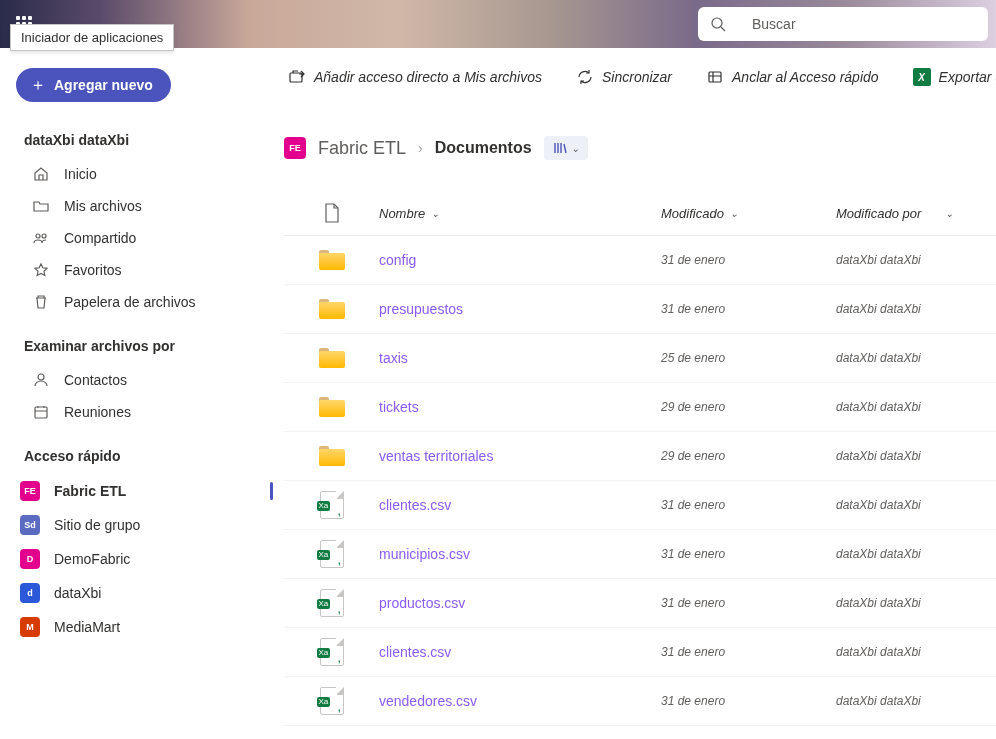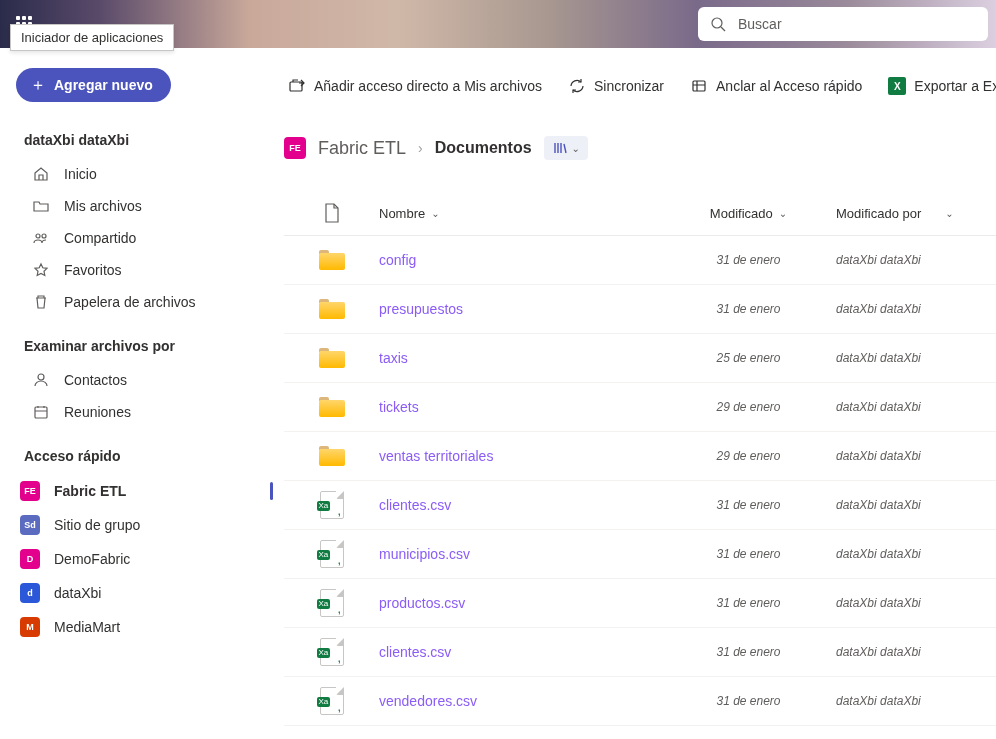--- a/index.html
+++ b/index.html
@@ -43,21 +43,21 @@
     box-shadow:0 2px 4px rgba(0,0,0,0.1);
   }
   .search-wrap {
     margin-left:auto;
     background:#fff;
     border-radius:6px;
     width:290px;
     height:34px;
     display:flex;align-items:center;
     padding:0 12px;
-    gap:12px;
+    gap:26px;
   }
   .search-wrap svg{flex:none;}
   .search-wrap input{
     border:none;outline:none;font-size:14px;width:100%;
     color:#605e5c;
   }
   .search-wrap input::placeholder{color:#605e5c;}
   .layout { display:flex; height:calc(100% - 48px); }
   .sidebar {
     width:280px;
@@ -109,25 +109,26 @@
     display:flex;align-items:center;justify-content:center;
     font-size:9px;font-weight:600;color:#fff;flex:none;
   }
   .main {
     flex:1;
     display:flex;flex-direction:column;
     min-width:0;
   }
   .cmd-bar {
     height:56px;
-    display:flex;align-items:center;
-    gap:26px;
+    display:flex;align-items:flex-start;
+    gap:34px;
     padding:20px 0 0 8px;
     font-size:14px;
     color:#323130;
+    font-style:italic;
   }
   .cmd-btn{display:flex;align-items:center;gap:8px;cursor:pointer;white-space:nowrap;}
   .cmd-btn .ic{width:18px;height:18px;display:flex;align-items:center;justify-content:center;}
   .breadcrumb-row{
     display:flex;align-items:center;gap:12px;
     padding:32px 0 18px 4px;
   }
   .bc-badge{
     width:22px;height:22px;border-radius:4px;background:#e3008c;
     color:#fff;font-size:9px;font-weight:600;
@@ -146,23 +147,23 @@
     flex:1;overflow:auto;
   }
   .thead{
     display:flex;align-items:center;
     padding:12px 0;
     font-size:13px;color:#323130;font-weight:400;
     border-bottom:1px solid #edebe9;
   }
   .col-icon{width:95px;display:flex;justify-content:center;}
   .col-name{flex:1;min-width:240px;display:flex;align-items:center;gap:6px;}
-  .col-mod{width:175px;display:flex;align-items:center;gap:6px;justify-content:center;}
+  .col-mod{width:175px;display:flex;align-items:center;gap:6px;}
   .col-by{width:160px;display:flex;align-items:center;gap:24px;}
-  .thead .hdr{font-weight:400;cursor:pointer;}
+  .thead .hdr{font-weight:400;cursor:pointer;font-style:italic;}
   .chev{color:#605e5c;font-size:10px;}
   .row{
     display:flex;align-items:center;
     height:49px;
     border-bottom:1px solid #f3f2f1;
     cursor:pointer;
   }
   .folder-icon{
     width:26px;height:20px;position:relative;
   }

